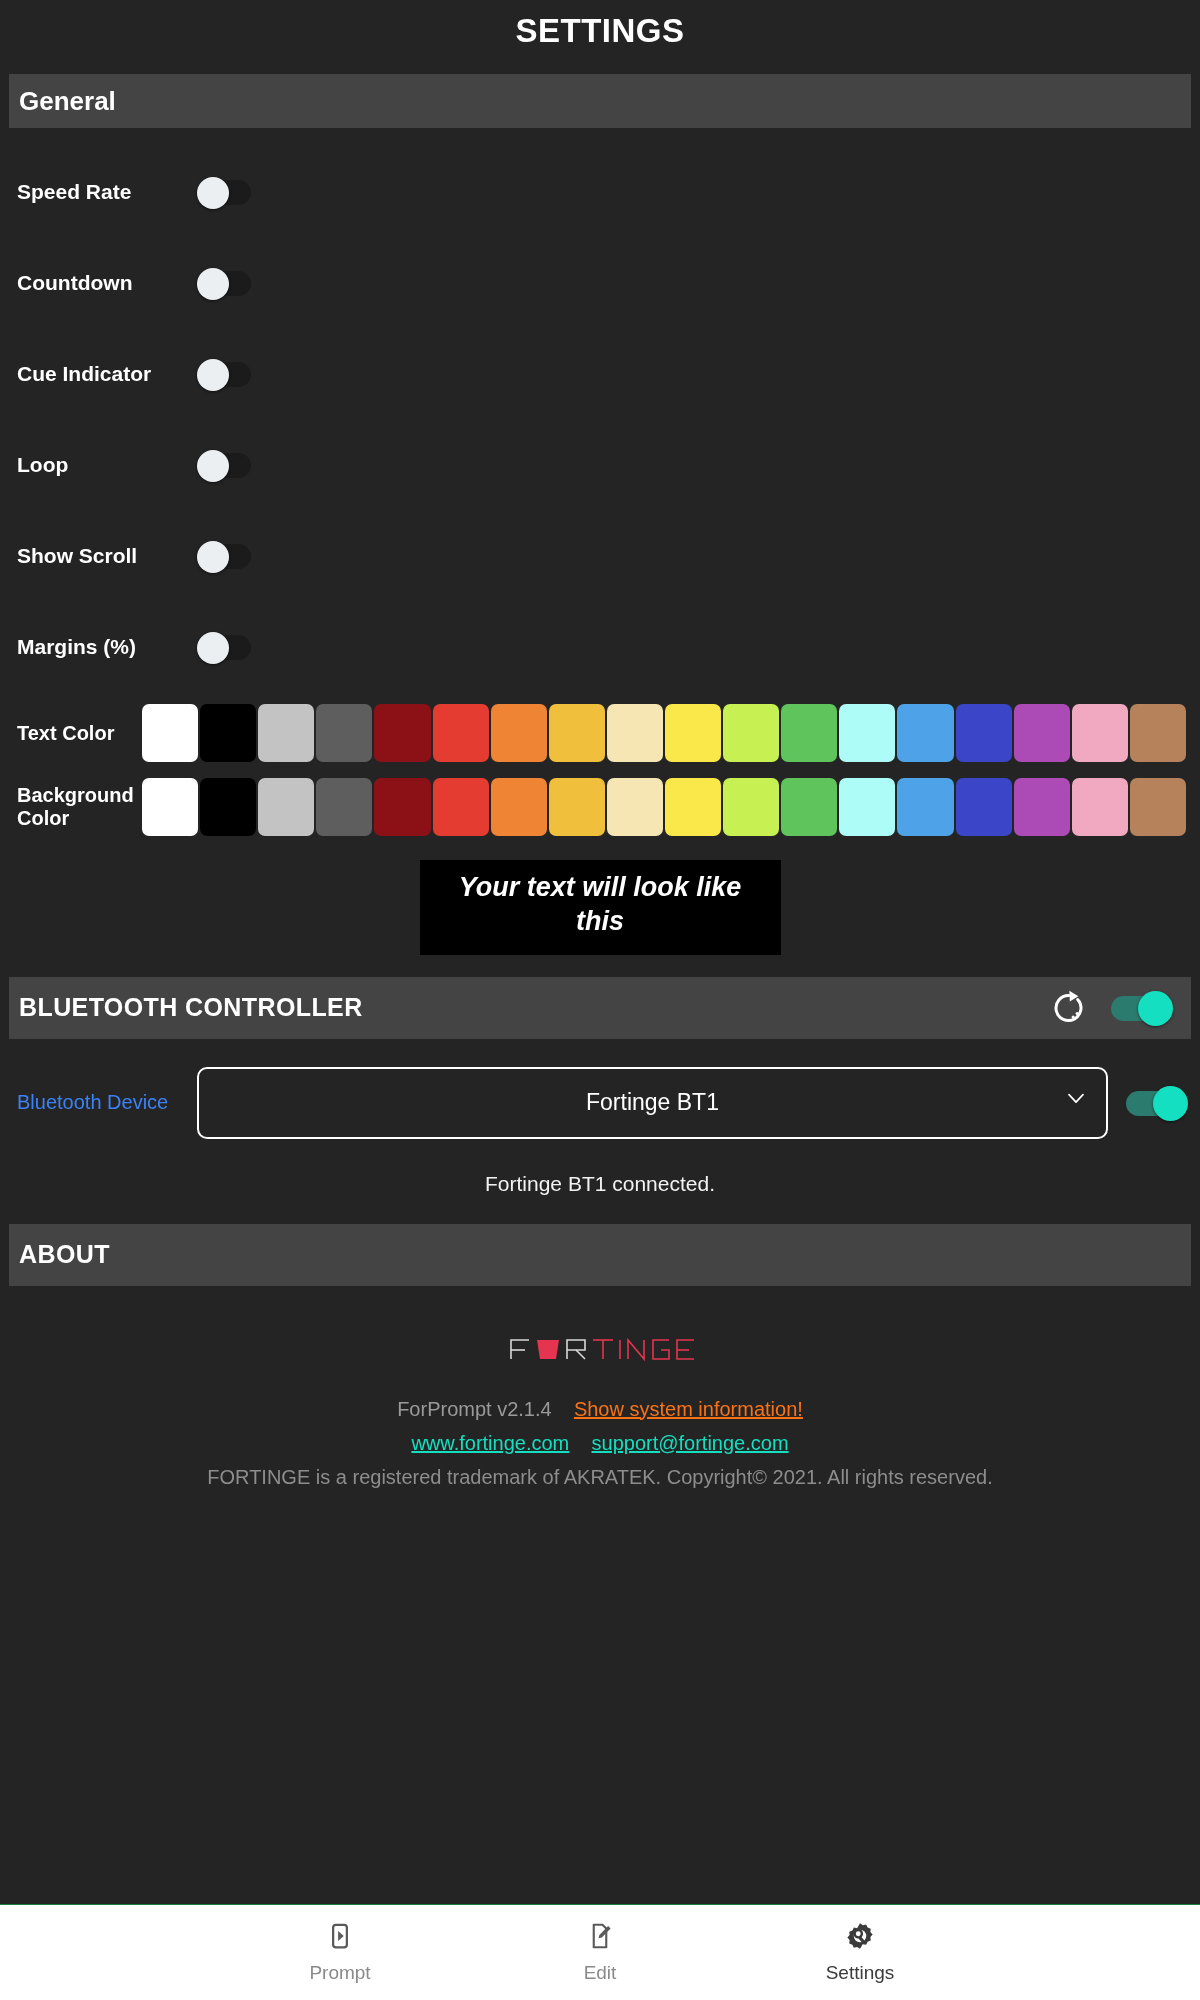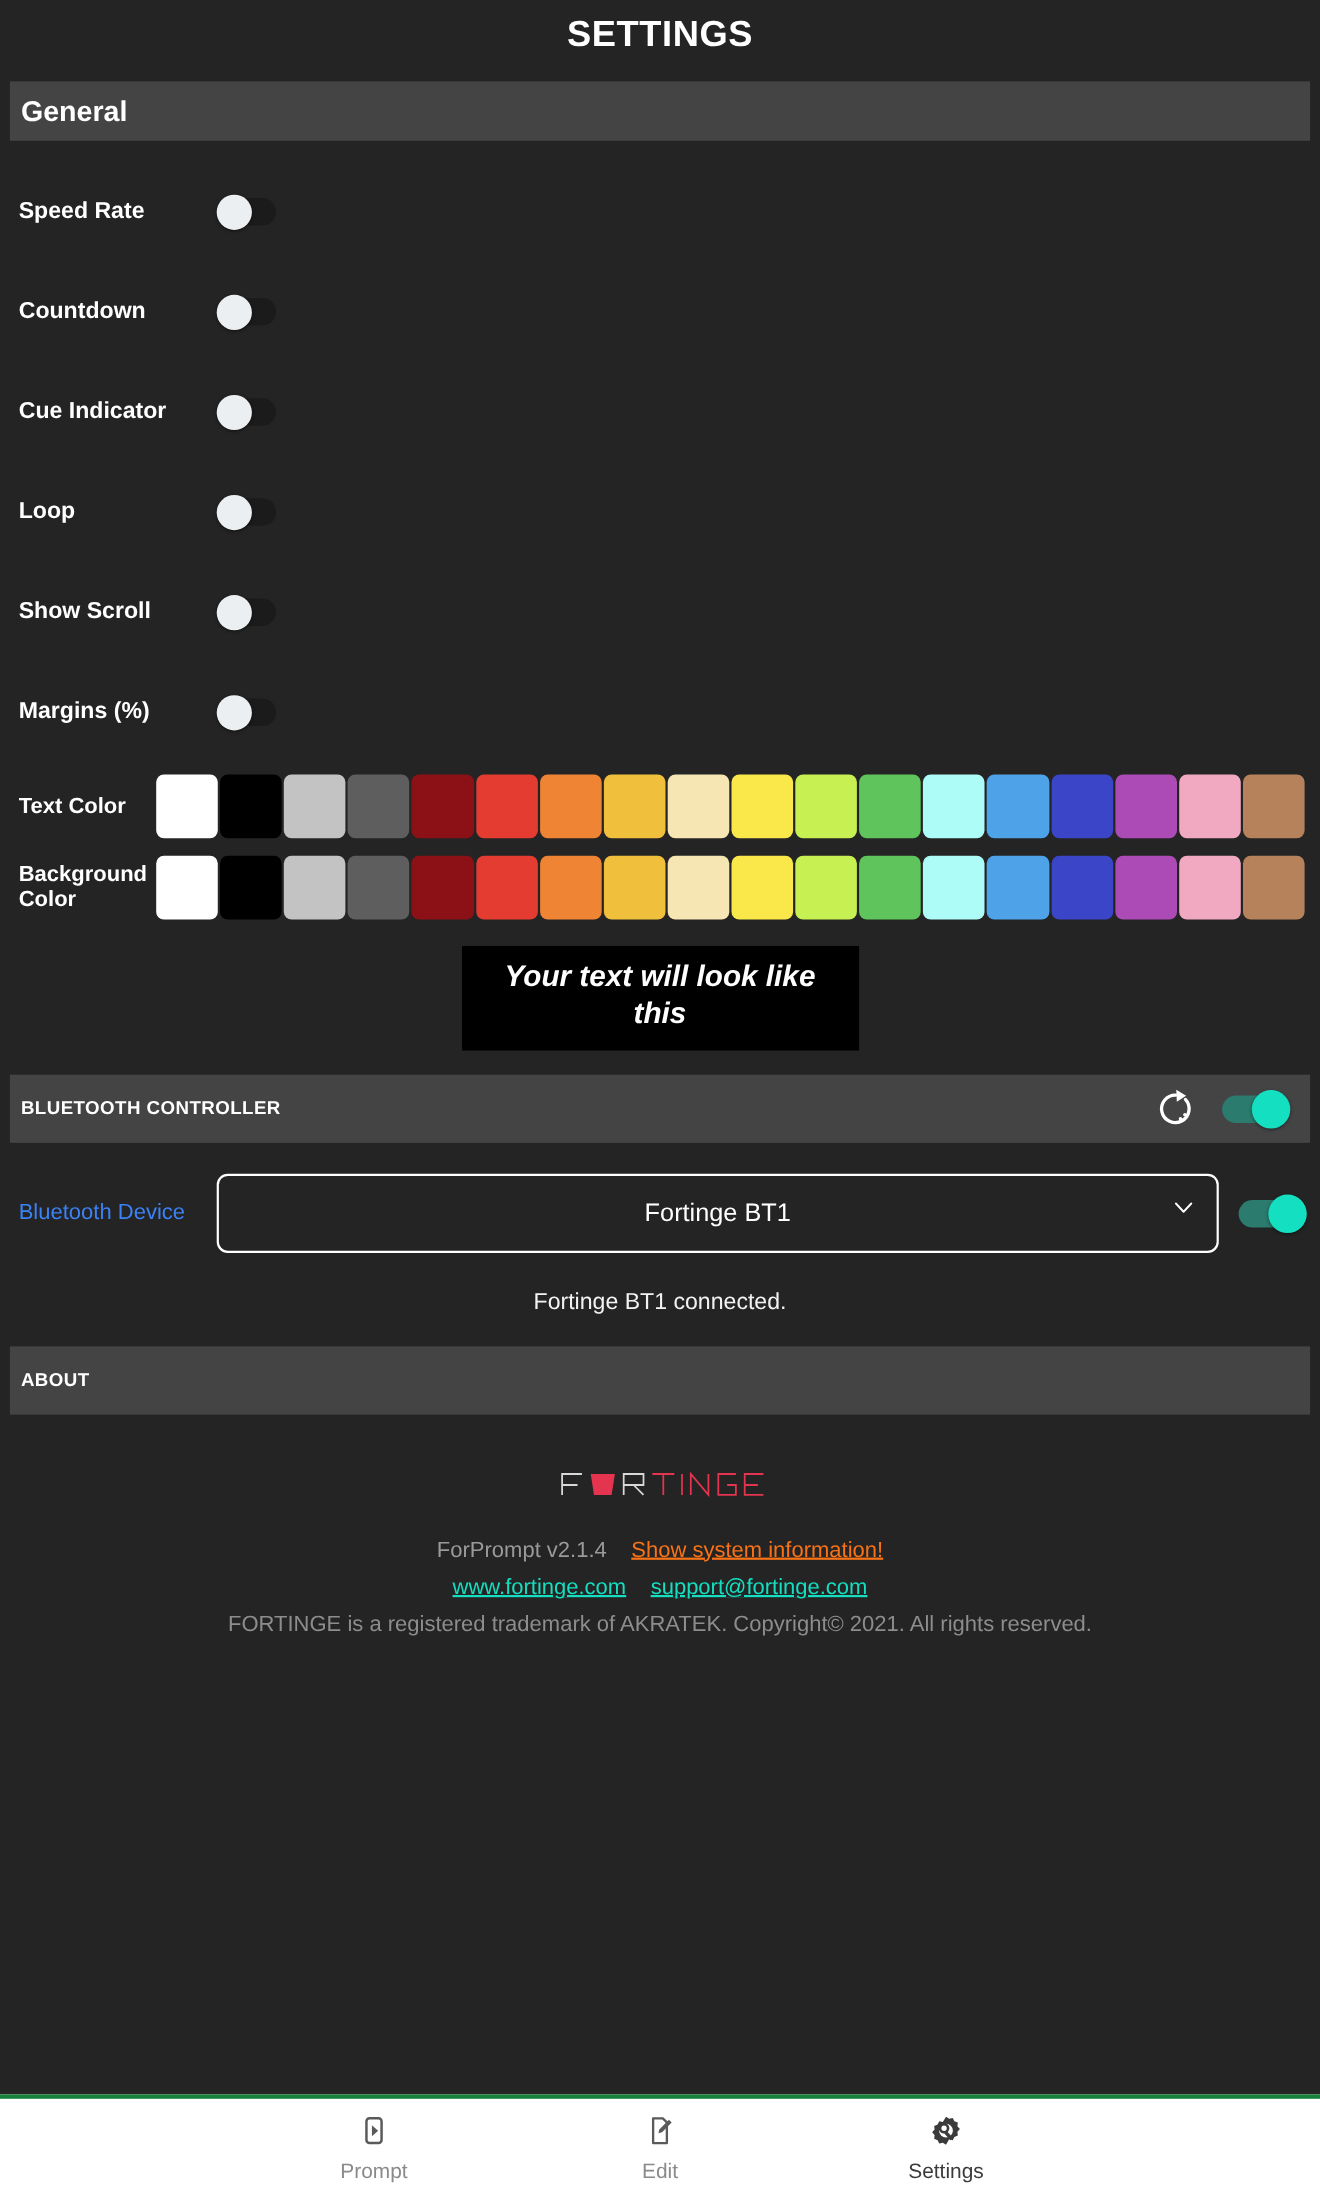--- a/index.html
+++ b/index.html
@@ -44,21 +44,21 @@
     display: flex;
     align-items: center;
     padding: 0 10px;
   }
   .section-header .sh-label {
     color: #ffffff;
     font-size: 26px;
     font-weight: bold;
   }
   .section-header.caps .sh-label {
-    font-size: 17px;
+    font-size: 25px;
     letter-spacing: 0.4px;
   }
   .section-header .sh-right {
     margin-left: auto;
     display: flex;
     align-items: center;
     gap: 22px;
     padding-right: 8px;
   }
 
@@ -258,21 +258,21 @@
   .about-line.l2 { margin-bottom: 4px; }
   .about-line.l3 { color: #8d8d8d; }
 
   
   .spacer { flex: 1; }
   .bottom-nav {
     height: 96px;
     background: #ffffff;
     display: flex;
     align-items: center;
-    border-top: 4px solid #15803d;
+    border-top: 1px solid #15803d;
   }
   .nav-item {
     flex: 1;
     max-width: 260px;
     display: flex;
     flex-direction: column;
     align-items: center;
     justify-content: center;
     gap: 7px;
     padding-left: 0;

